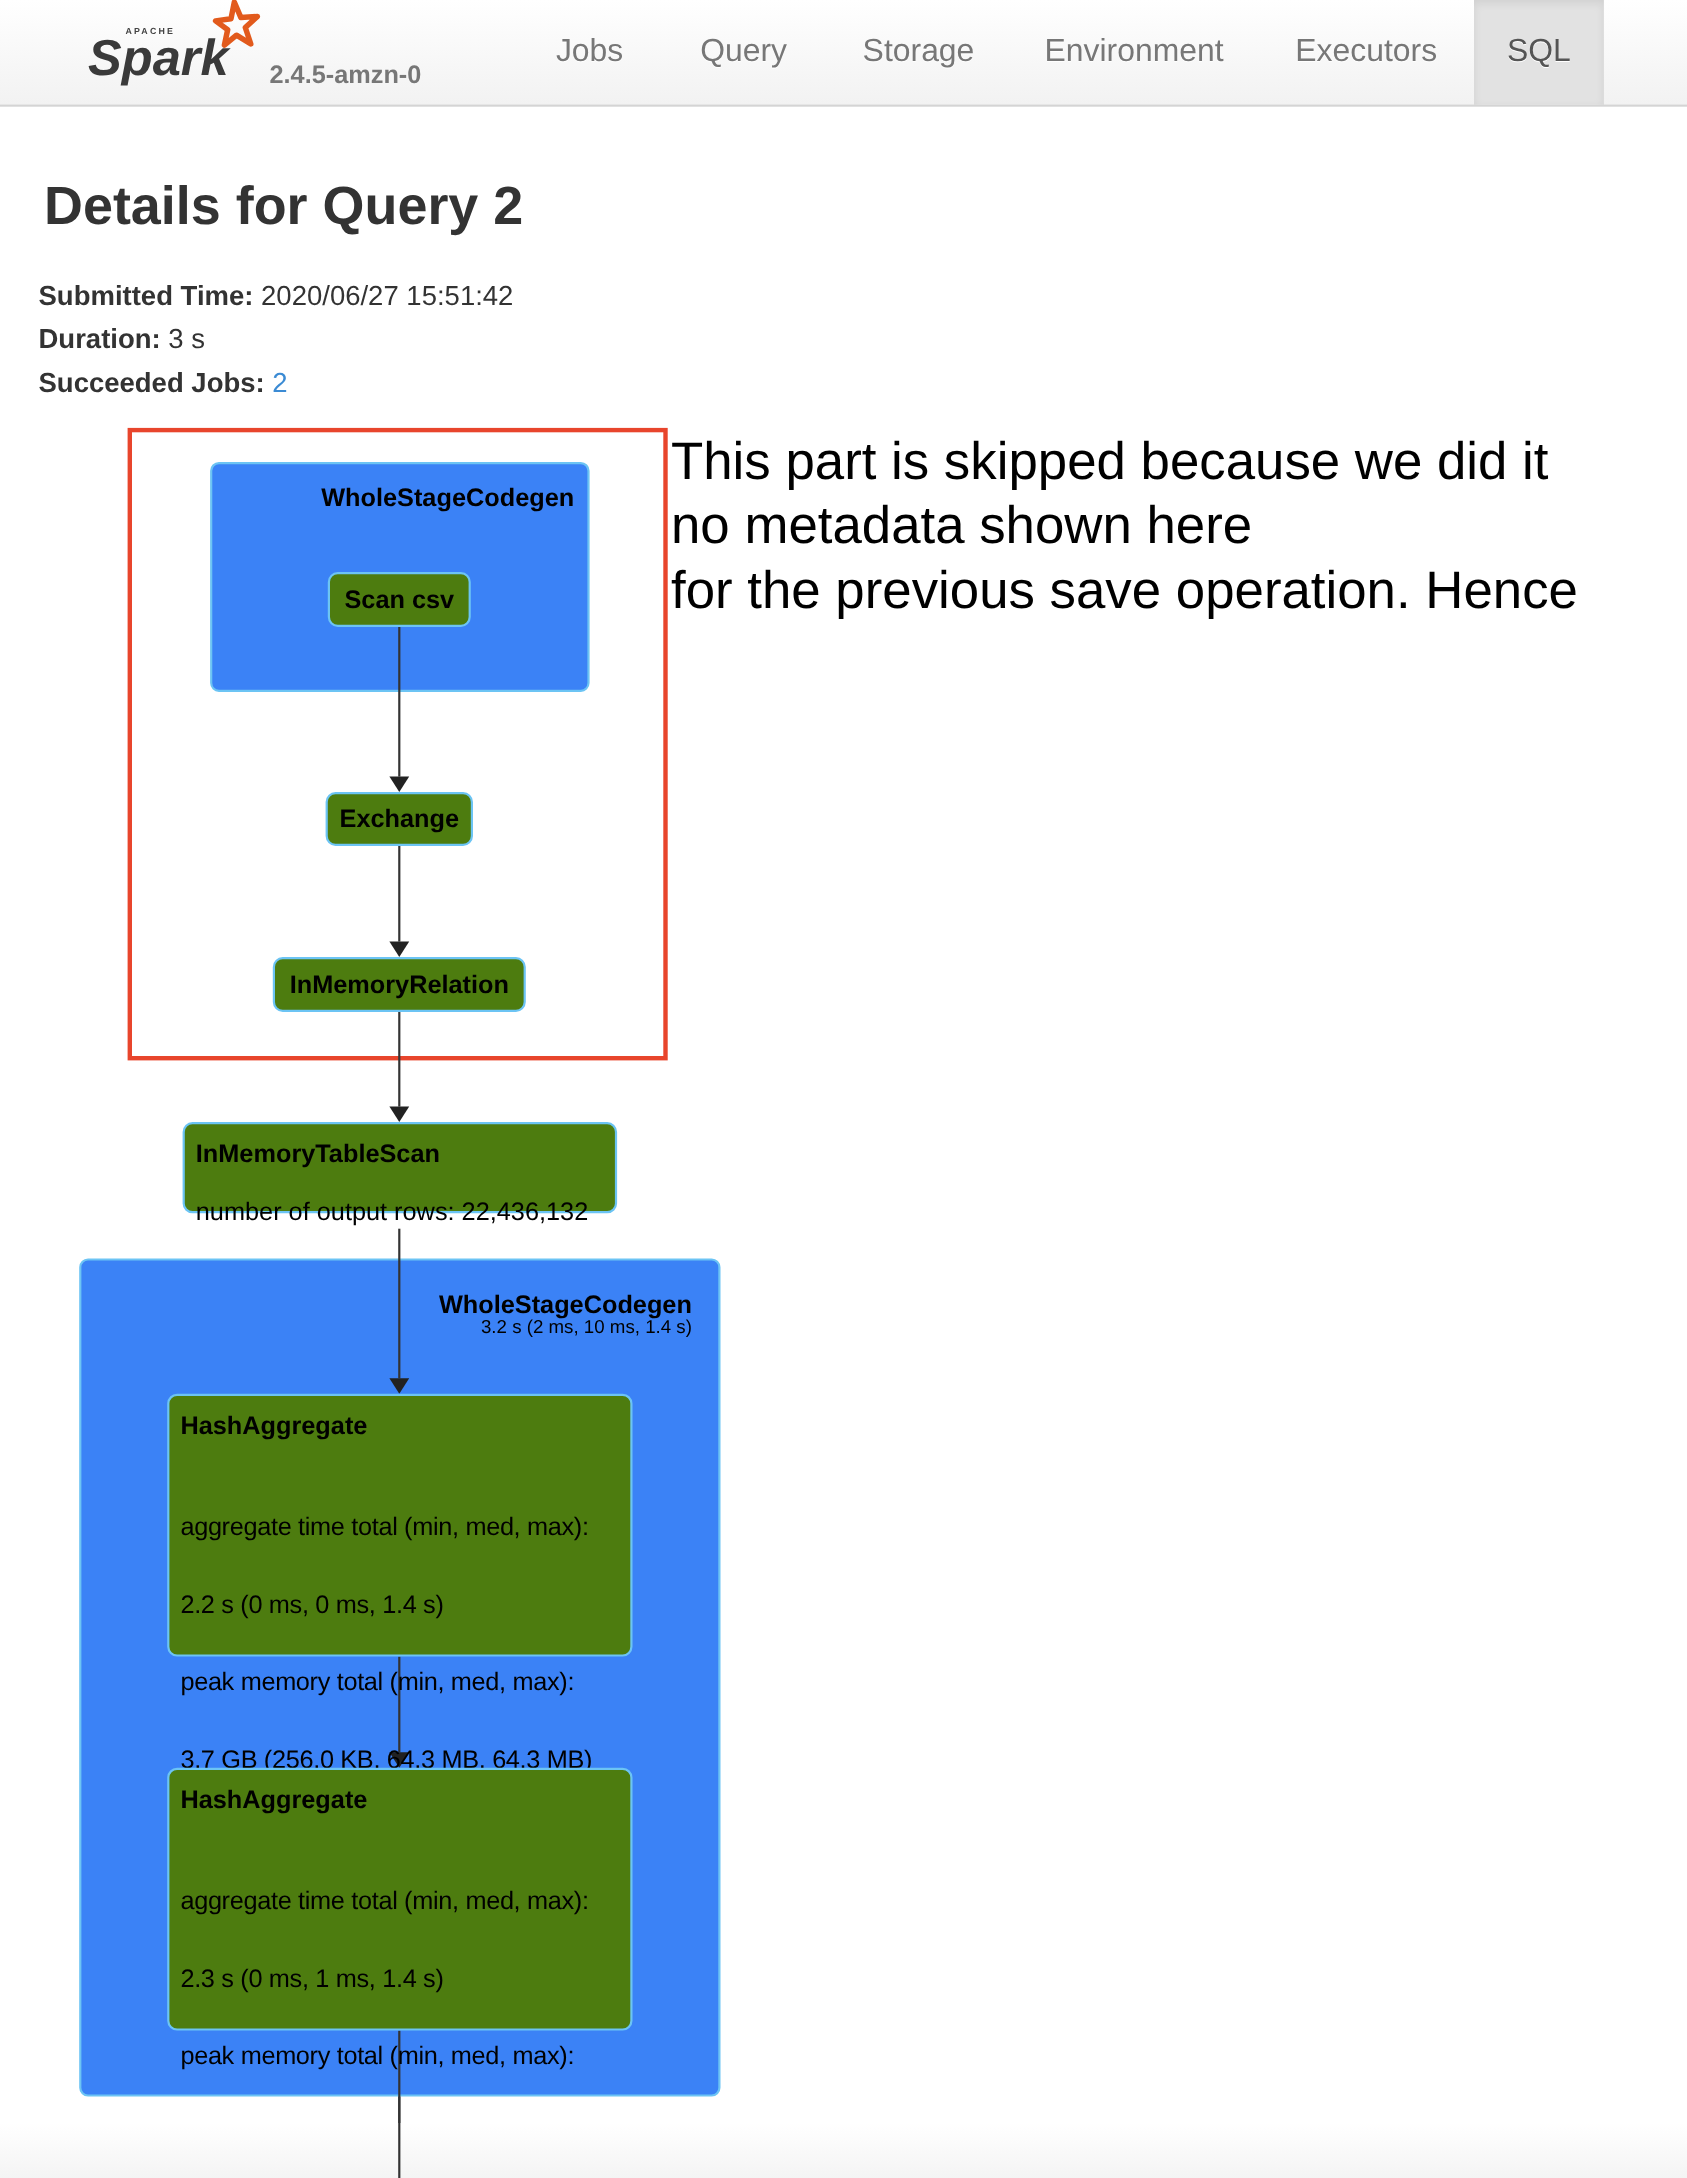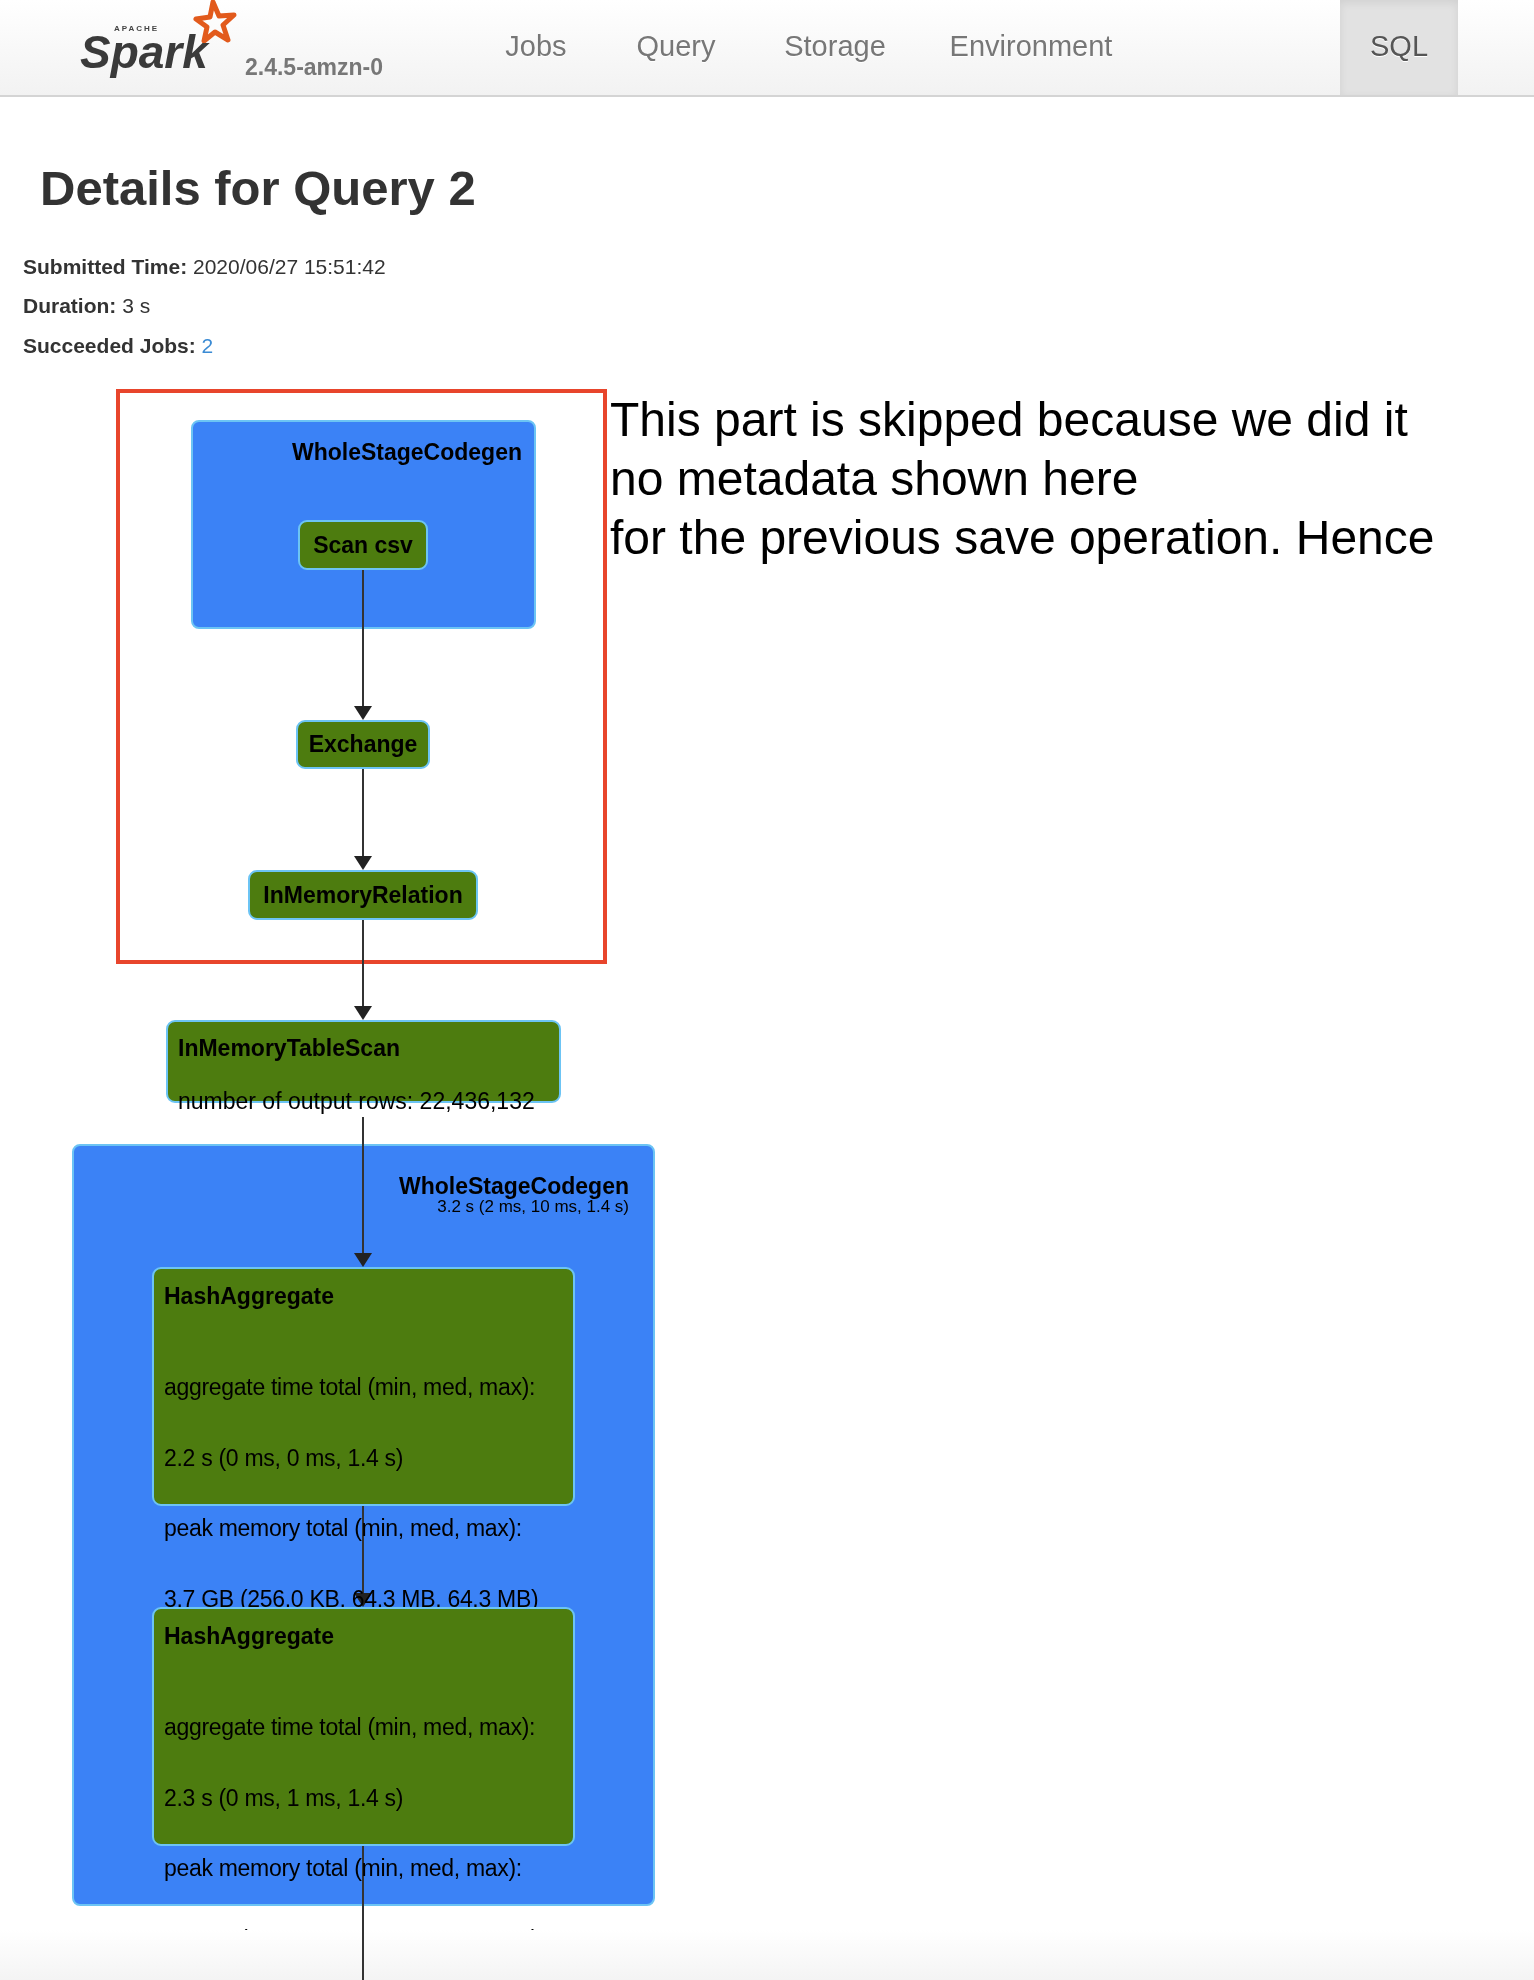--- a/index.html
+++ b/index.html
@@ -17,21 +17,21 @@
       position:absolute; left:245px; top:54px; font-size:23px; font-weight:bold; color:#777;
     }
     .nav-item {
       position:absolute; top:0; height:95px; line-height:92px; font-size:29px; color:#777;
       text-align:center; cursor:pointer; text-shadow:0 1px 0 #fff;
     }
     .nav-item.active { background:#e2e2e2; color:#555; box-shadow:inset 0 3px 8px rgba(0,0,0,0.08); }
     .page-title {
       position:absolute; left:40px; top:160px; font-size:49px; font-weight:bold; color:#333; margin:0;
     }
-    .meta { position:absolute; left:23px; font-size:21px; color:#333; }
+    .meta { position:absolute; left:35px; font-size:25px; color:#333; }
     .meta b { color:#333; }
     .meta .link { color:#3b8bd4; cursor:pointer; }
     .redbox {
       position:absolute; left:116px; top:389px; width:491px; height:575px;
       border:4px solid #e8452c; box-sizing:border-box;
     }
     .cluster {
       position:absolute; background:#3b82f6; border:2px solid #6cc4f4; border-radius:8px; box-sizing:border-box;
     }
     .cluster-label {
@@ -66,20 +66,21 @@
       <text x="36" y="31" font-family="Liberation Sans, sans-serif" font-size="8" font-weight="bold" fill="#444" letter-spacing="2">APACHE</text>
       <text x="2" y="68" font-family="Liberation Sans, sans-serif" font-size="46" font-weight="bold" font-style="italic" fill="#3a3a3a">Spark</text>
     </svg>
   </div>
   <div class="version">2.4.5-amzn-0</div>
 
   <div class="nav-item" style="left:490px;width:92px;">Jobs</div>
   <div class="nav-item" style="left:617px;width:118px;">Query</div>
   <div class="nav-item" style="left:770px;width:130px;">Storage</div>
   <div class="nav-item" style="left:935px;width:192px;">Environment</div>
+  <div class="nav-item" style="left:1162px;width:160px;">Executors</div>
   <div class="nav-item active" style="left:1340px;width:118px;">SQL</div>
 </div>
 
 <h3 class="page-title">Details for Query 2</h3>
 
 <div class="meta" style="top:255px;">
   <b>Submitted Time:</b>
   <span>2020/06/27 15:51:42</span>
 </div>
 <div class="meta" style="top:294px;">

